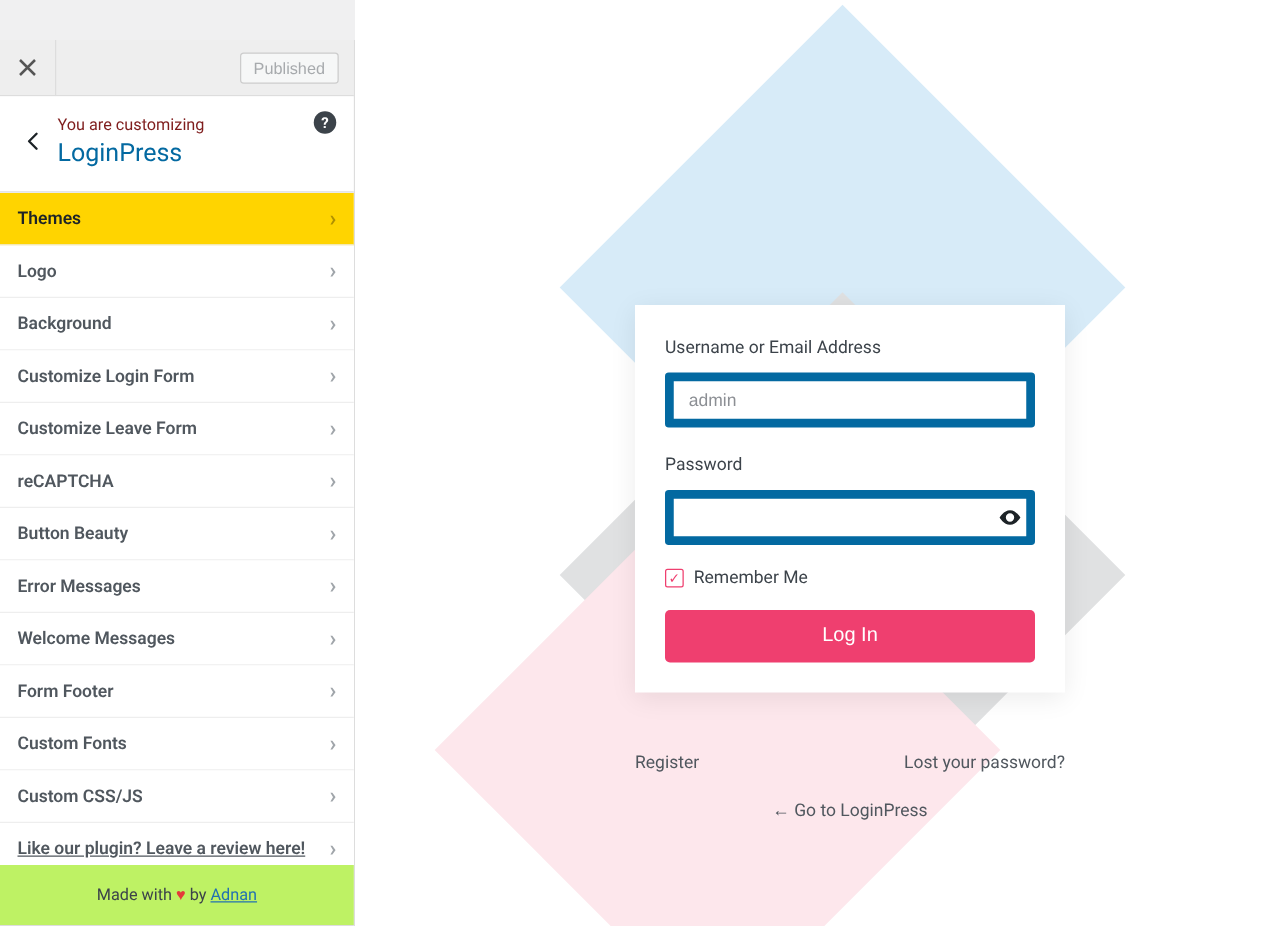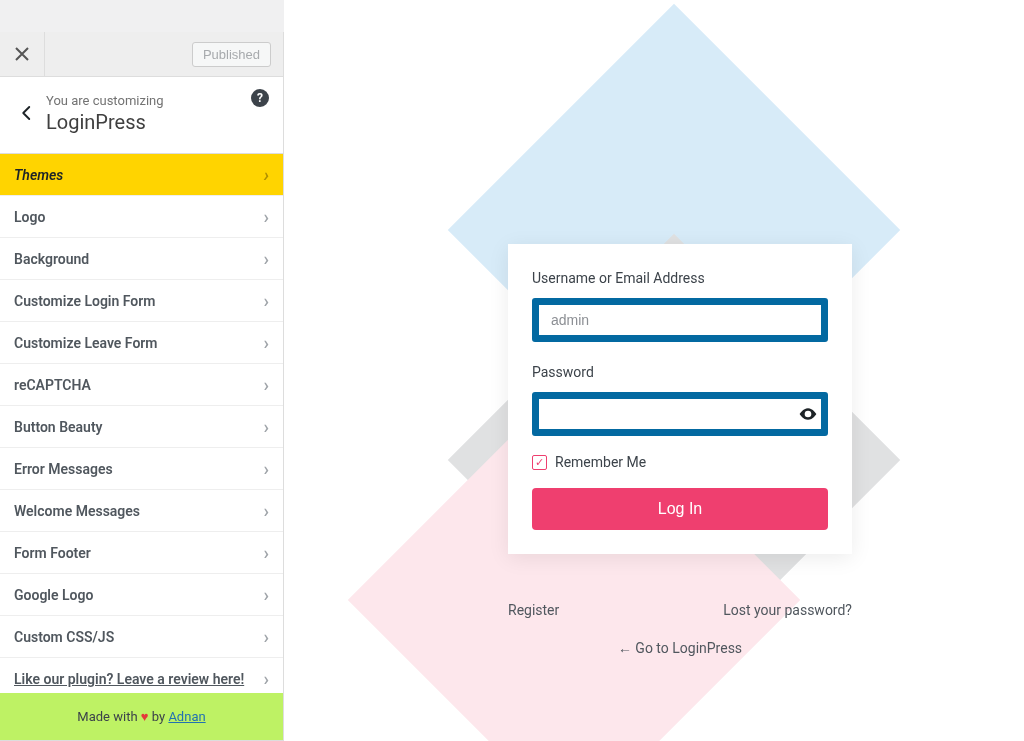--- a/index.html
+++ b/index.html
@@ -8,26 +8,26 @@
   
   .sidebar { width: 284px; height: 100%; background: #eee; display: flex; flex-direction: column; border-right: 1px solid #ddd; margin-top: 32px; }
   .topbar { display: flex; align-items: center; height: 45px; border-bottom: 1px solid #ddd; background: #eee; }
   .close-btn { width: 45px; height: 45px; display: flex; align-items: center; justify-content: center; border-right: 1px solid #ddd; color: #555; cursor: pointer; font-size: 18px; }
   .topbar-spacer { flex: 1; }
   .publish-btn { margin-right: 12px; background: #f6f7f7; border: 1px solid #ccc; color: #a7aaad; padding: 4px 10px; border-radius: 3px; font-size: 13px; cursor: default; }
   .panel-header { background: #fff; padding: 12px 14px 16px 14px; border-bottom: 1px solid #ddd; display: flex; align-items: center; position: relative; }
   .back-btn { width: 32px; height: 48px; display: flex; align-items: center; justify-content: flex-start; color: #1d2327; cursor: pointer; padding-left: 4px; }
   .back-btn svg { width: 18px; height: 18px; }
   .panel-title-wrap { flex: 1; }
-  .panel-eyebrow { font-size: 13px; color: #737373; margin-bottom: 2px; }
-  .panel-title { font-size: 20px; color: #404040; font-weight: 400; }
+  .panel-eyebrow { font-size: 13px; color: #7f1d1d; margin-bottom: 2px; }
+  .panel-title { font-size: 20px; color: #0369a1; font-weight: 400; }
   .help-icon { position: absolute; right: 14px; top: 12px; width: 18px; height: 18px; border-radius: 50%; background: #3c434a; color: #fff; font-size: 12px; font-weight: 700; display: flex; align-items: center; justify-content: center; cursor: pointer; }
   .section-list { flex: 1; overflow-y: auto; background: #fff; }
   .section-item { display: flex; align-items: center; justify-content: space-between; padding: 0 14px; height: 42px; border-bottom: 1px solid #eee; background: #fff; color: #50575e; font-size: 14px; font-weight: 600; cursor: pointer; }
-  .section-item.active { background: #ffd400; color: #1d2327; font-style: italic; }
+  .section-item.active { background: #ffd400; color: #1d2327; }
   .section-item .chevron { color: #a0a5aa; }
   .section-item.active .chevron { color: #b09000; }
   .section-item.review span:first-child { text-decoration: underline; }
   .made-with { text-align: center; font-size: 13px; color: #3c434a; padding: 16px 0; background: #bef264; }
   .made-with .heart { color: #e43a3a; }
   .made-with a { color: #2271b1; text-decoration: underline; }
   .footer-bar { height: 33px; border-top: 1px solid #ddd; display: flex; align-items: center; padding: 0 12px; background: #eee; }
   .hide-controls { display: flex; align-items: center; color: #50575e; font-size: 13px; cursor: pointer; }
   .hide-controls svg { margin-right: 8px; }
   .device-icons { margin-left: auto; display: flex; gap: 14px; }
@@ -116,21 +116,21 @@
       </div>
       <div class="section-item">
         <span>Welcome Messages</span>
         <span class="chevron">›</span>
       </div>
       <div class="section-item">
         <span>Form Footer</span>
         <span class="chevron">›</span>
       </div>
       <div class="section-item">
-        <span>Google Logo</span>
+        <span>Custom Fonts</span>
         <span class="chevron">›</span>
       </div>
       <div class="section-item">
         <span>Custom CSS/JS</span>
         <span class="chevron">›</span>
       </div>
       <div class="section-item review">
         <span>Like our plugin? Leave a review here!</span>
         <span class="chevron">›</span>
       </div>

